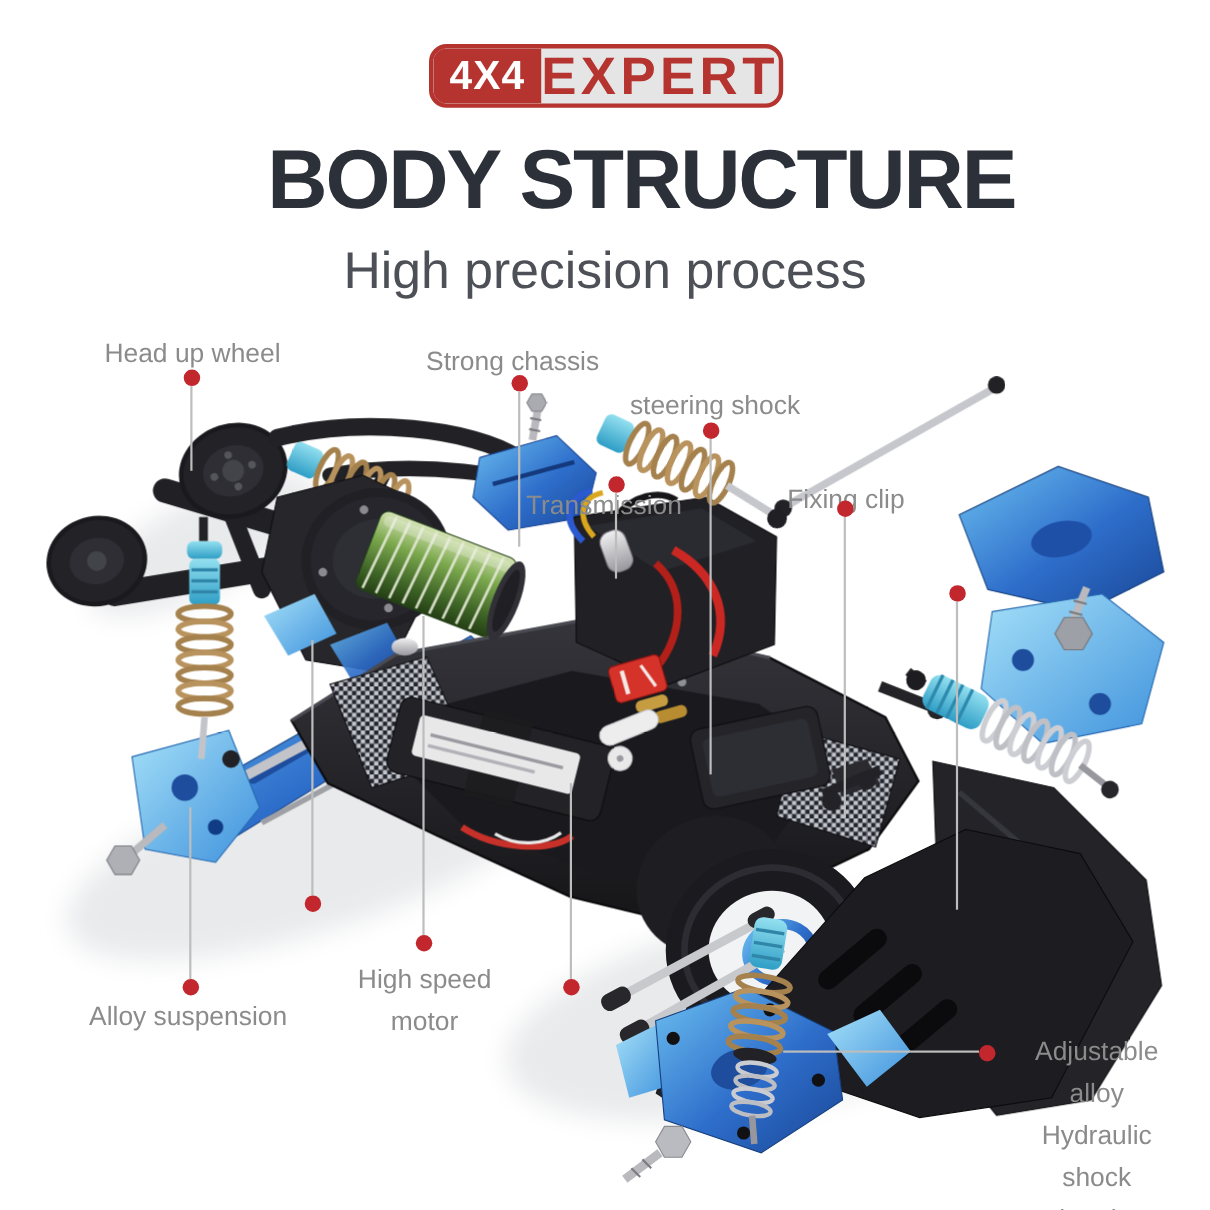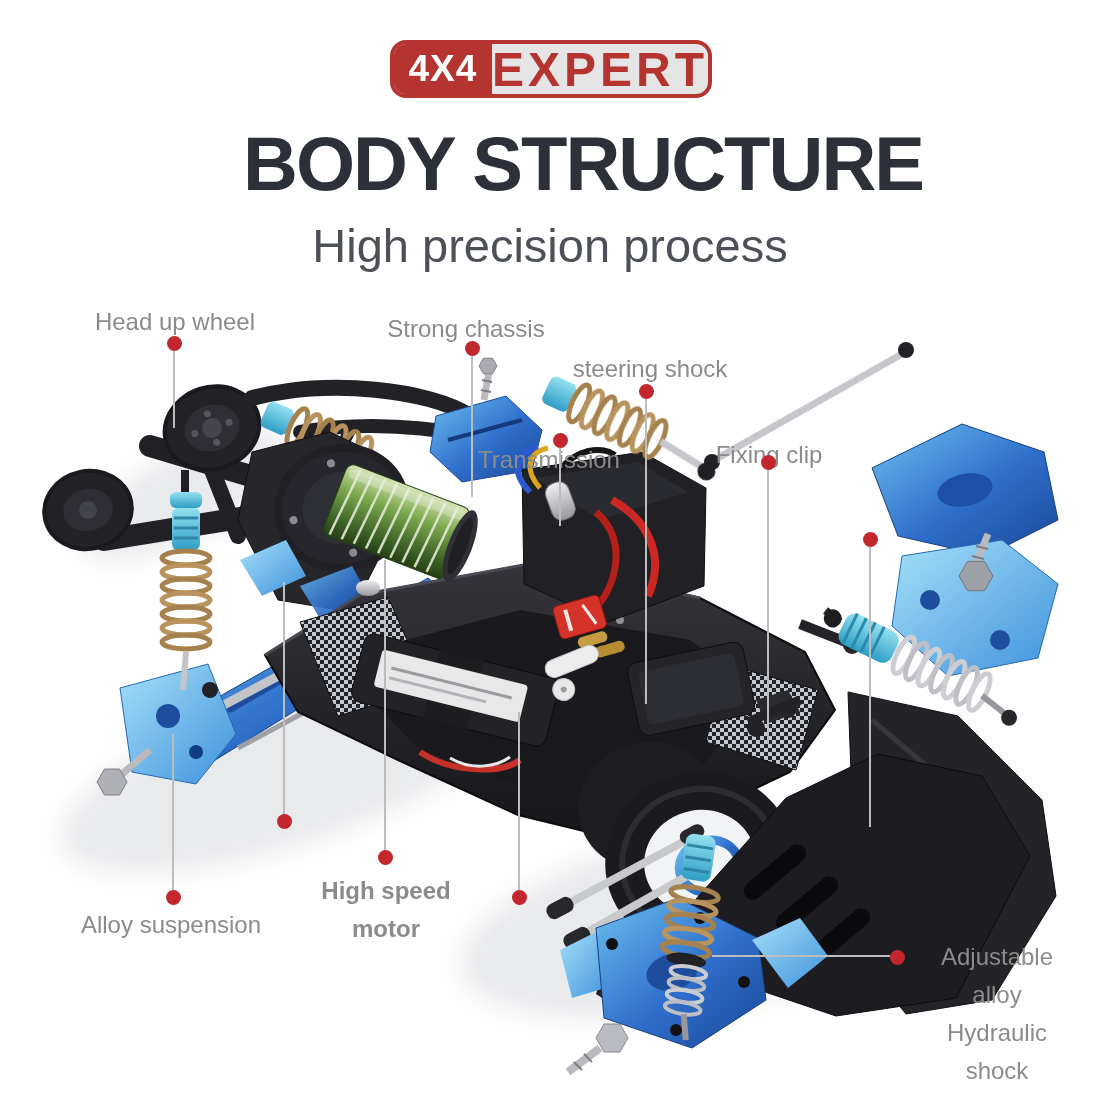--- a/index.html
+++ b/index.html
@@ -400,21 +400,21 @@
   <div class="vline" style="left:767px;top:470px;height:274px;"></div>
 
   <div class="dot" style="left:863px;top:532px;"></div>
   <div class="vline" style="left:869px;top:547px;height:280px;"></div>
 
   <div class="vline" style="left:283px;top:582px;height:232px;"></div>
   <div class="dot" style="left:277px;top:814px;"></div>
 
   <div class="vline" style="left:384px;top:560px;height:290px;"></div>
   <div class="dot" style="left:378px;top:850px;"></div>
-  <div class="lbl" style="left:386px;top:872px;font-weight:bold;">High speed
+  <div class="lbl" style="left:386px;top:872px;">High speed
 motor</div>
 
   <div class="vline" style="left:518px;top:712px;height:178px;"></div>
   <div class="dot" style="left:512px;top:890px;"></div>
 
   <div class="vline" style="left:172px;top:734px;height:156px;"></div>
   <div class="dot" style="left:166px;top:890px;"></div>
   <div class="lbl" style="left:171px;top:906px;">Alloy suspension</div>
 
   <div class="hline" style="left:712px;top:955px;width:178px;"></div>

